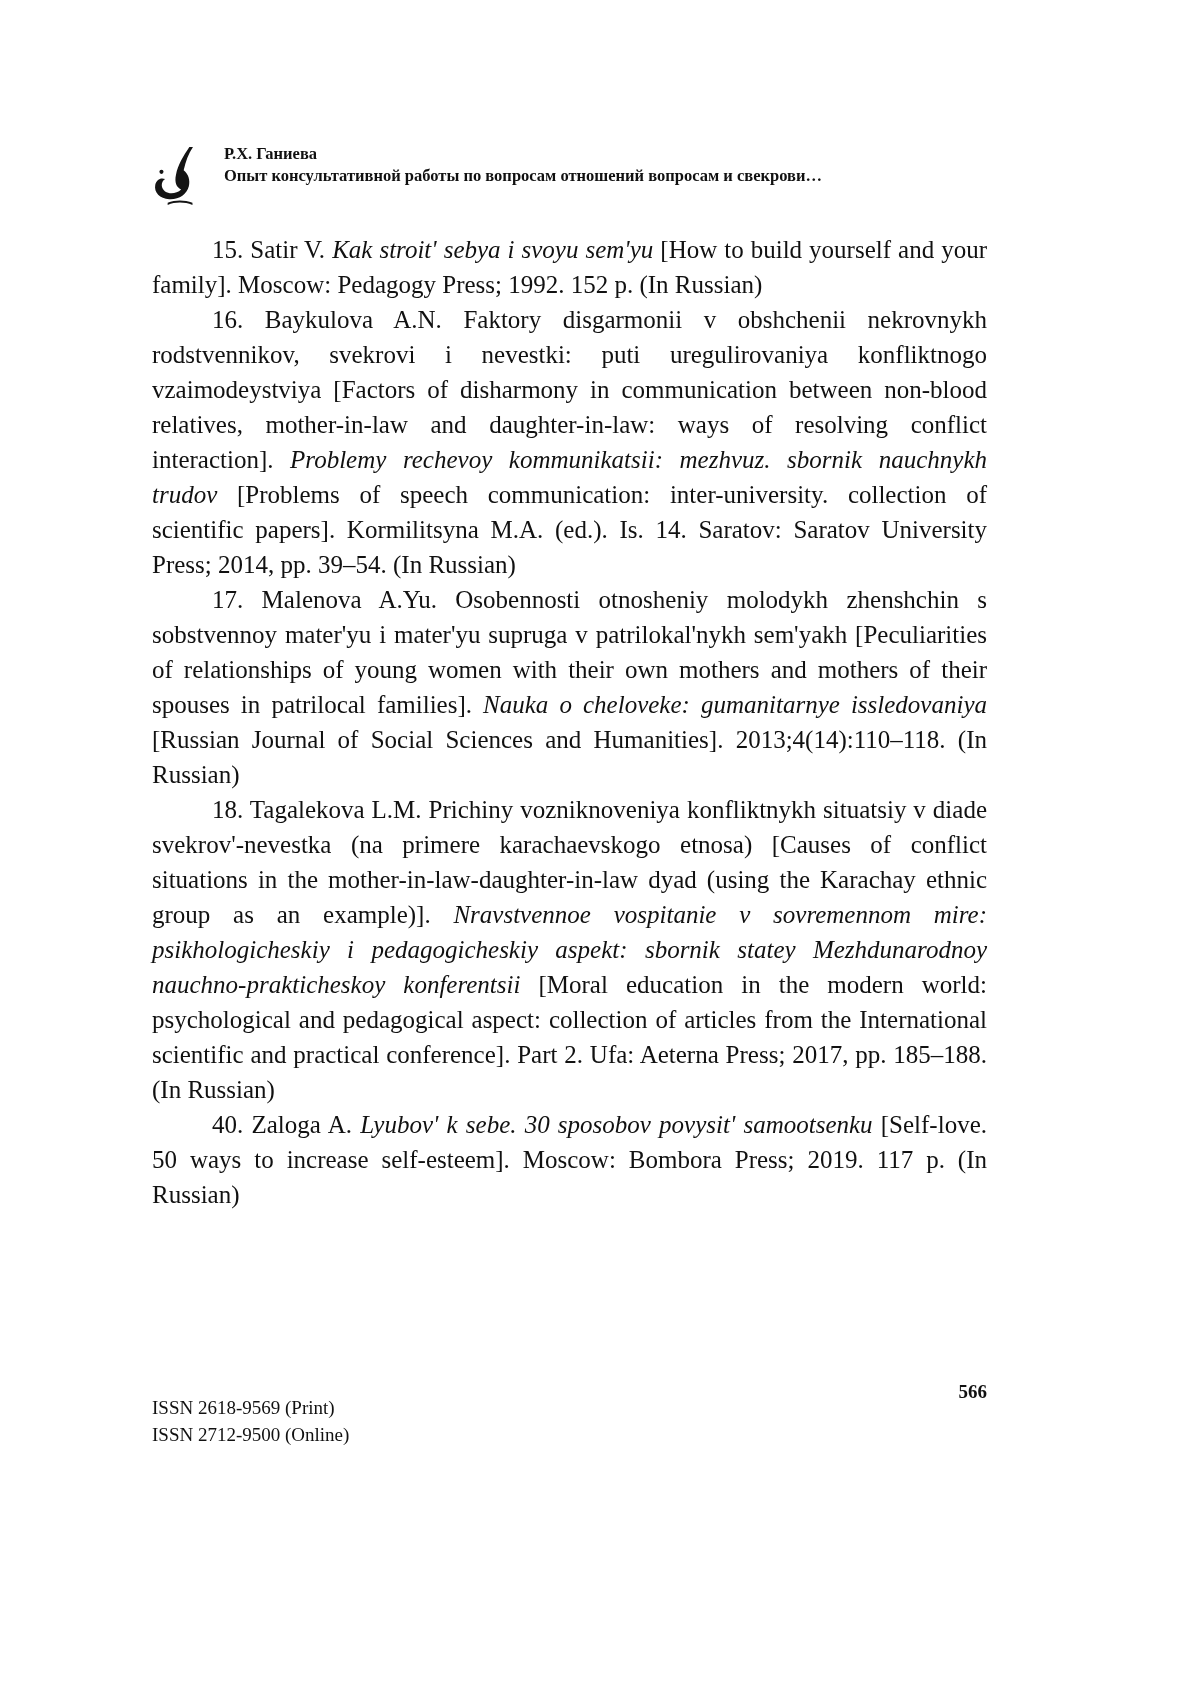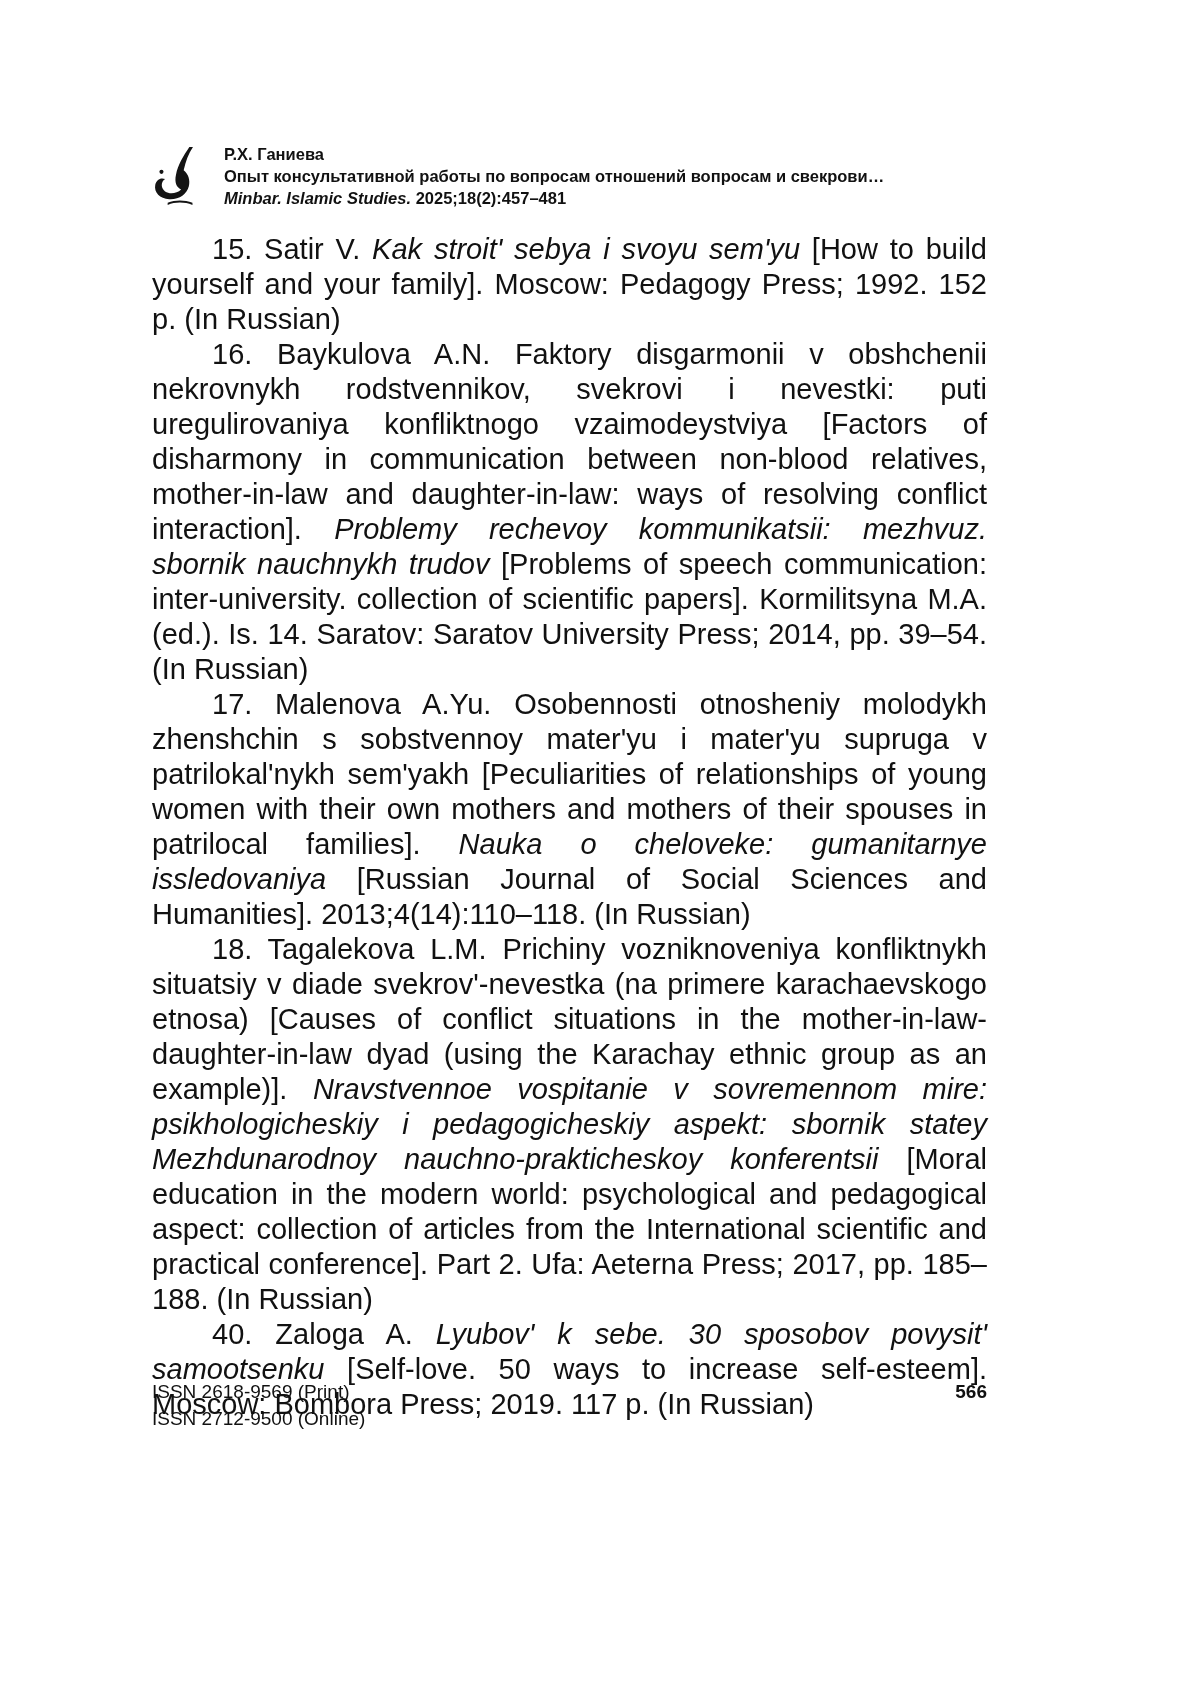--- a/index.html
+++ b/index.html
@@ -5,21 +5,21 @@
   html, body {
     margin: 0;
     padding: 0;
     background: #ffffff;
   }
   .page {
     position: relative;
     width: 1200px;
     height: 1701px;
     background: #ffffff;
-    font-family: Liberation Sans, sans-serif;
+    font-family: Liberation Serif, serif;
     color: #111111;
     box-sizing: border-box;
   }
   .header {
     position: absolute;
     top: 143px;
     left: 152px;
     right: 213px;
     display: flex;
     align-items: flex-start;
@@ -36,61 +36,60 @@
     line-height: 22px;
     font-weight: bold;
   }
   .header-text .line { display: block; }
   .journal-name { font-style: italic; }
   .content {
     position: absolute;
     top: 232px;
     left: 152px;
     right: 213px;
-    font-size: 29px;
+    font-size: 25px;
     line-height: 35px;
     text-align: justify;
   }
   .reference {
     margin: 0;
     text-indent: 60px;
   }
   .it { font-style: italic; }
   .footer {
     position: absolute;
     top: 1378px;
     left: 152px;
     right: 213px;
     display: flex;
     justify-content: space-between;
     align-items: flex-start;
     font-size: 19px;
     line-height: 27px;
   }
-  .issn-block { display: block; }
+  .issn-block { display: block; margin-top: 16px; }
   .issn-line { display: block; }
   .page-number { font-weight: bold; }
 </style>
 </head>
 <body>
 
 <div class="page">
 
   <div class="header">
     <span class="logo">
       <svg viewBox="0 0 100 120" width="52" height="62" aria-hidden="true">
         <path d="M72 4 C60 22 50 38 46 58 C43 72 47 82 56 86 C48 94 34 96 25 90 C17 84 16 72 25 66 C17 62 8 67 6 77 C3 92 15 104 33 105 C52 106 67 96 71 80 C74 68 70 56 61 49 C65 32 70 17 79 4 Z" fill="#141414"></path>
         <circle cx="18" cy="52" r="4" fill="#141414"></circle>
         <path d="M30 112 C45 106 62 106 78 112 L78 116 C62 110 45 110 30 116 Z" fill="#141414"></path>
       </svg>
     </span>
     <div class="header-text">
       <span class="line">Р.Х. Ганиева</span>
       <span class="line">Опыт консультативной работы по вопросам отношений вопросам и свекрови…</span>
-      <span class="line"><span class="journal-name">Minbar. Islamic Studies.</span><span> 2025;18(2):457–481</span></span>
     </div>
   </div>
 
   <div class="content">
       <p class="reference"><span>15. Satir V. </span><span class="it">Kak stroit' sebya i svoyu sem'yu</span><span> [How to build yourself and your family]. Moscow: Pedagogy Press; 1992. 152 p. (In Russian)</span></p>
       <p class="reference"><span>16. Baykulova A.N. Faktory disgarmonii v obshchenii nekrovnykh rodstvennikov, svekrovi i nevestki: puti uregulirovaniya konfliktnogo vzaimodeystviya [Factors of disharmony in communication between non-blood relatives, mother-in-law and daughter-in-law: ways of resolving conflict interaction]. </span><span class="it">Problemy rechevoy kommunikatsii: mezhvuz. sbornik nauchnykh trudov</span><span> [Problems of speech communication: inter-university. collection of scientific papers]. Kormilitsyna M.A. (ed.). Is. 14. Saratov: Saratov University Press; 2014, pp. 39–54. (In Russian)</span></p>
       <p class="reference"><span>17. Malenova A.Yu. Osobennosti otnosheniy molodykh zhenshchin s sobstvennoy mater'yu i mater'yu supruga v patrilokal'nykh sem'yakh [Peculiarities of relationships of young women with their own mothers and mothers of their spouses in patrilocal families]. </span><span class="it">Nauka o cheloveke: gumanitarnye issledovaniya</span><span> [Russian Journal of Social Sciences and Humanities]. 2013;4(14):110–118. (In Russian)</span></p>
       <p class="reference"><span>18. Tagalekova L.M. Prichiny vozniknoveniya konfliktnykh situatsiy v diade svekrov'-nevestka (na primere karachaevskogo etnosa) [Causes of conflict situations in the mother-in-law-daughter-in-law dyad (using the Karachay ethnic group as an example)]. </span><span class="it">Nravstvennoe vospitanie v sovremennom mire: psikhologicheskiy i pedagogicheskiy aspekt: sbornik statey Mezhdunarodnoy nauchno-prakticheskoy konferentsii</span><span> [Moral education in the modern world: psychological and pedagogical aspect: collection of articles from the International scientific and practical conference]. Part 2. Ufa: Aeterna Press; 2017, pp. 185–188. (In Russian)</span></p>
       <p class="reference"><span>40. Zaloga A. </span><span class="it">Lyubov' k sebe. 30 sposobov povysit' samootsenku</span><span> [Self-love. 50 ways to increase self-esteem]. Moscow: Bombora Press; 2019. 117 p. (In Russian)</span></p>
     </div>

